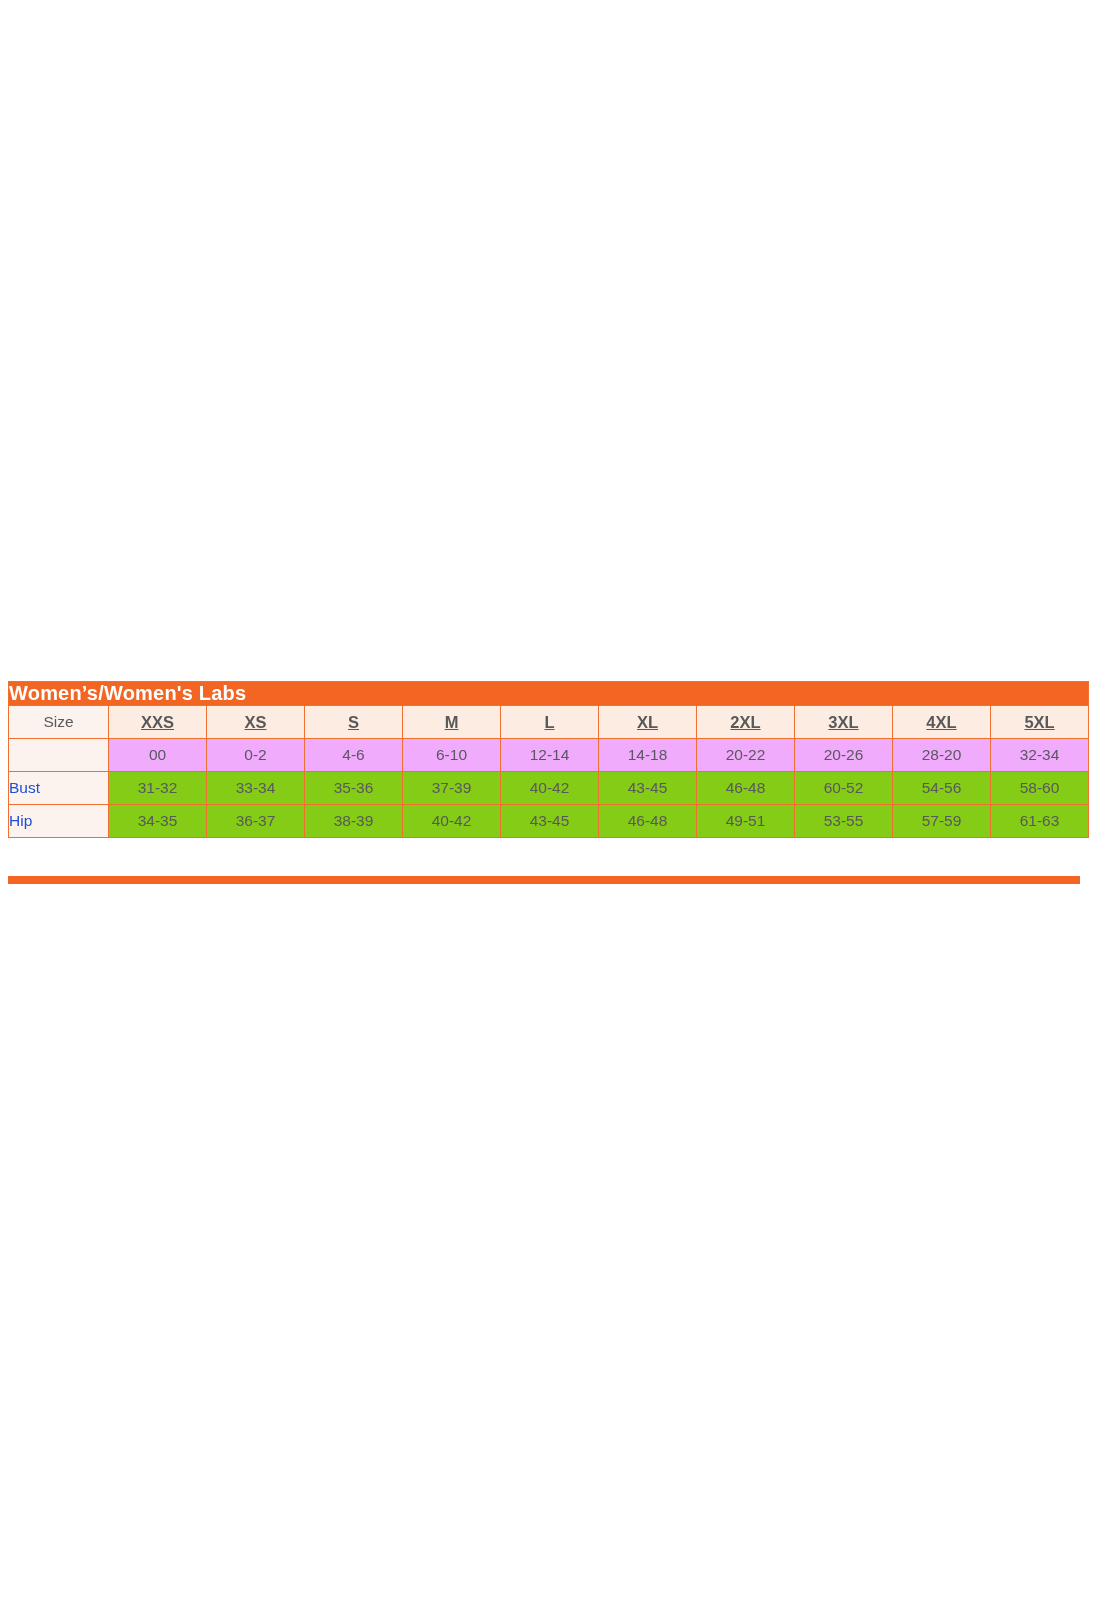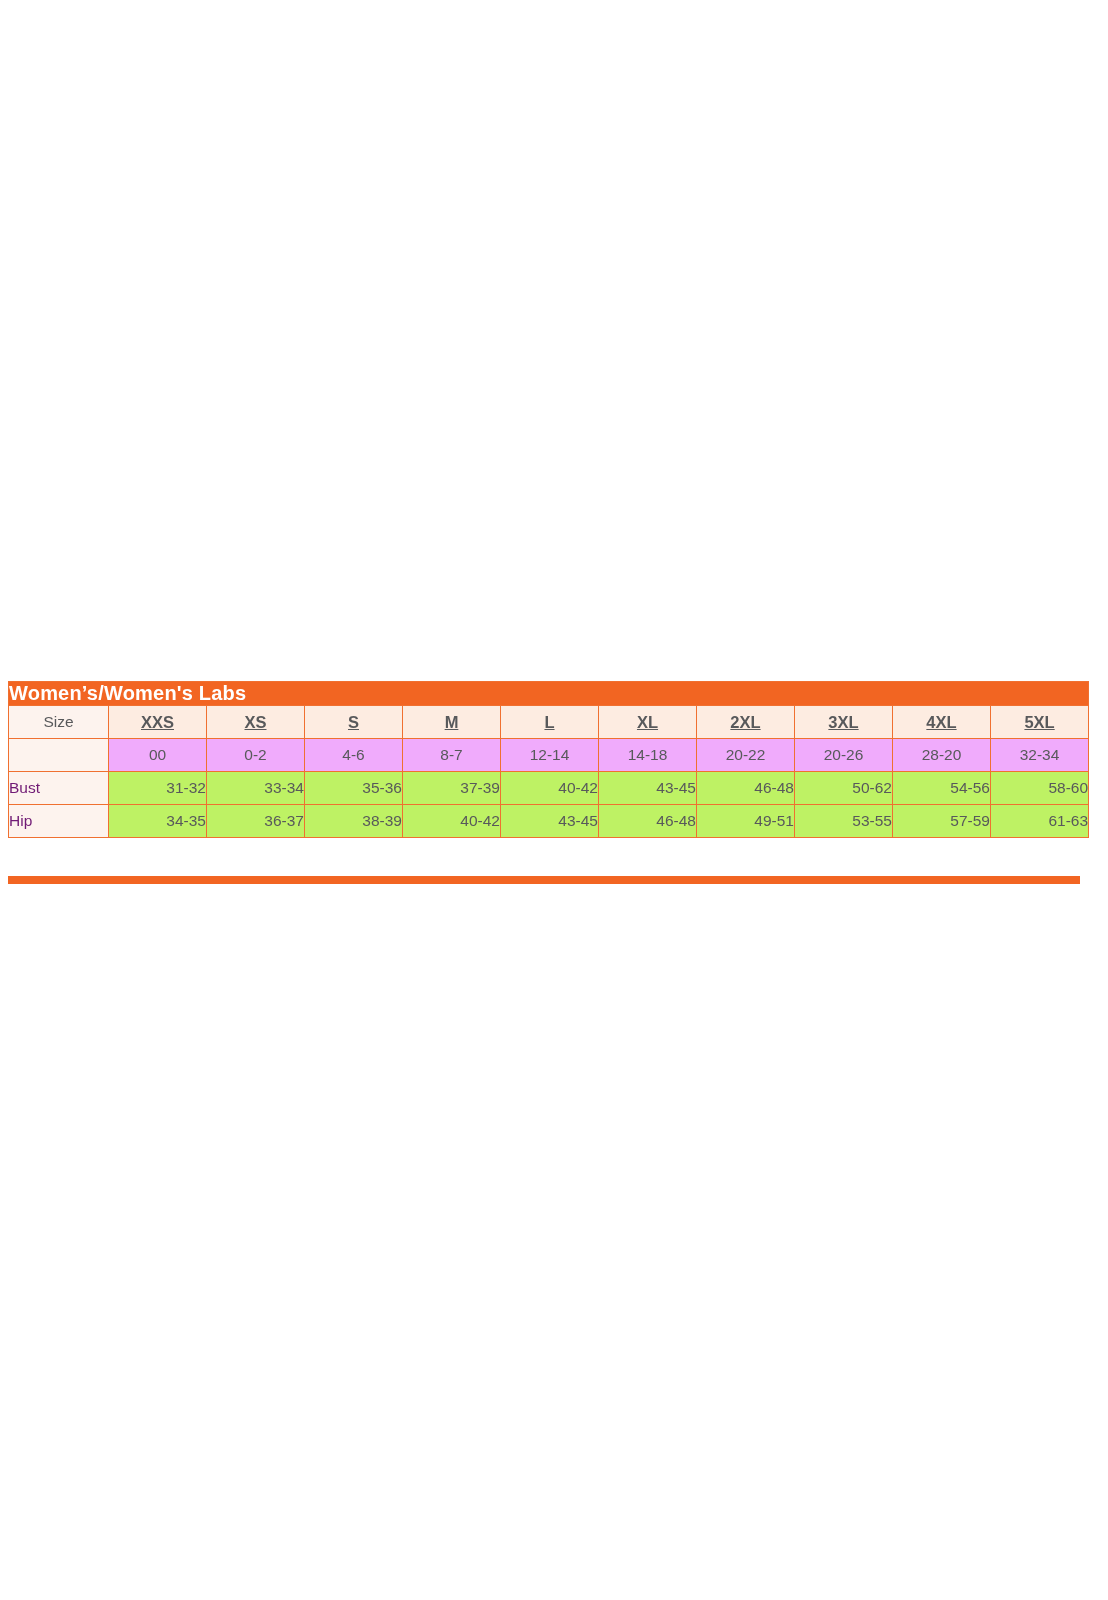--- a/index.html
+++ b/index.html
@@ -52,21 +52,21 @@
     color: #58595b;
     font-size: 16.5px;
     font-weight: bold;
     text-align: center;
     height: 32px;
     vertical-align: middle;
     text-decoration: underline;
   }
   .rowlabel {
     background: #fdf3ee;
-    color: #701a75;
+    color: #1d4ed8;
     font-size: 15.5px;
     text-align: left;
     padding-left: 9px;
     height: 32px;
     vertical-align: middle;
     font-weight: normal;
   }
   .rowlabel-hdr {
     background: #fdf3ee;
     color: #58595b;
@@ -79,22 +79,21 @@
   }
   .cell {
     color: #58595b;
     font-size: 15.5px;
     text-align: center;
     height: 32px;
     vertical-align: middle;
     background: #f0abfc;
   }
   .cell-tint {
-    background: #bef264;
-    text-align: right;
+    background: #84cc16;
   }
   .col-first { width: 100px; }
   .col-data { width: 98px; }
   .bottom-bar {
     position: absolute;
     left: 8px;
     top: 876px;
     width: 1072px;
     height: 8px;
     background: #f26522;
@@ -135,39 +134,39 @@
           <td class="hdr-cell">3XL</td>
           <td class="hdr-cell">4XL</td>
           <td class="hdr-cell">5XL</td>
         </tr>
 
         <tr>
           <td class="rowlabel"></td>
           <td class="cell">00</td>
           <td class="cell">0-2</td>
           <td class="cell">4-6</td>
-          <td class="cell">8-7</td>
+          <td class="cell">6-10</td>
           <td class="cell">12-14</td>
           <td class="cell">14-18</td>
           <td class="cell">20-22</td>
           <td class="cell">20-26</td>
           <td class="cell">28-20</td>
           <td class="cell">32-34</td>
         </tr>
 
         <tr>
           <td class="rowlabel">Bust</td>
           <td class="cell cell-tint">31-32</td>
           <td class="cell cell-tint">33-34</td>
           <td class="cell cell-tint">35-36</td>
           <td class="cell cell-tint">37-39</td>
           <td class="cell cell-tint">40-42</td>
           <td class="cell cell-tint">43-45</td>
           <td class="cell cell-tint">46-48</td>
-          <td class="cell cell-tint">50-62</td>
+          <td class="cell cell-tint">60-52</td>
           <td class="cell cell-tint">54-56</td>
           <td class="cell cell-tint">58-60</td>
         </tr>
 
 
         <tr>
           <td class="rowlabel">Hip</td>
           <td class="cell cell-tint">34-35</td>
           <td class="cell cell-tint">36-37</td>
           <td class="cell cell-tint">38-39</td>

